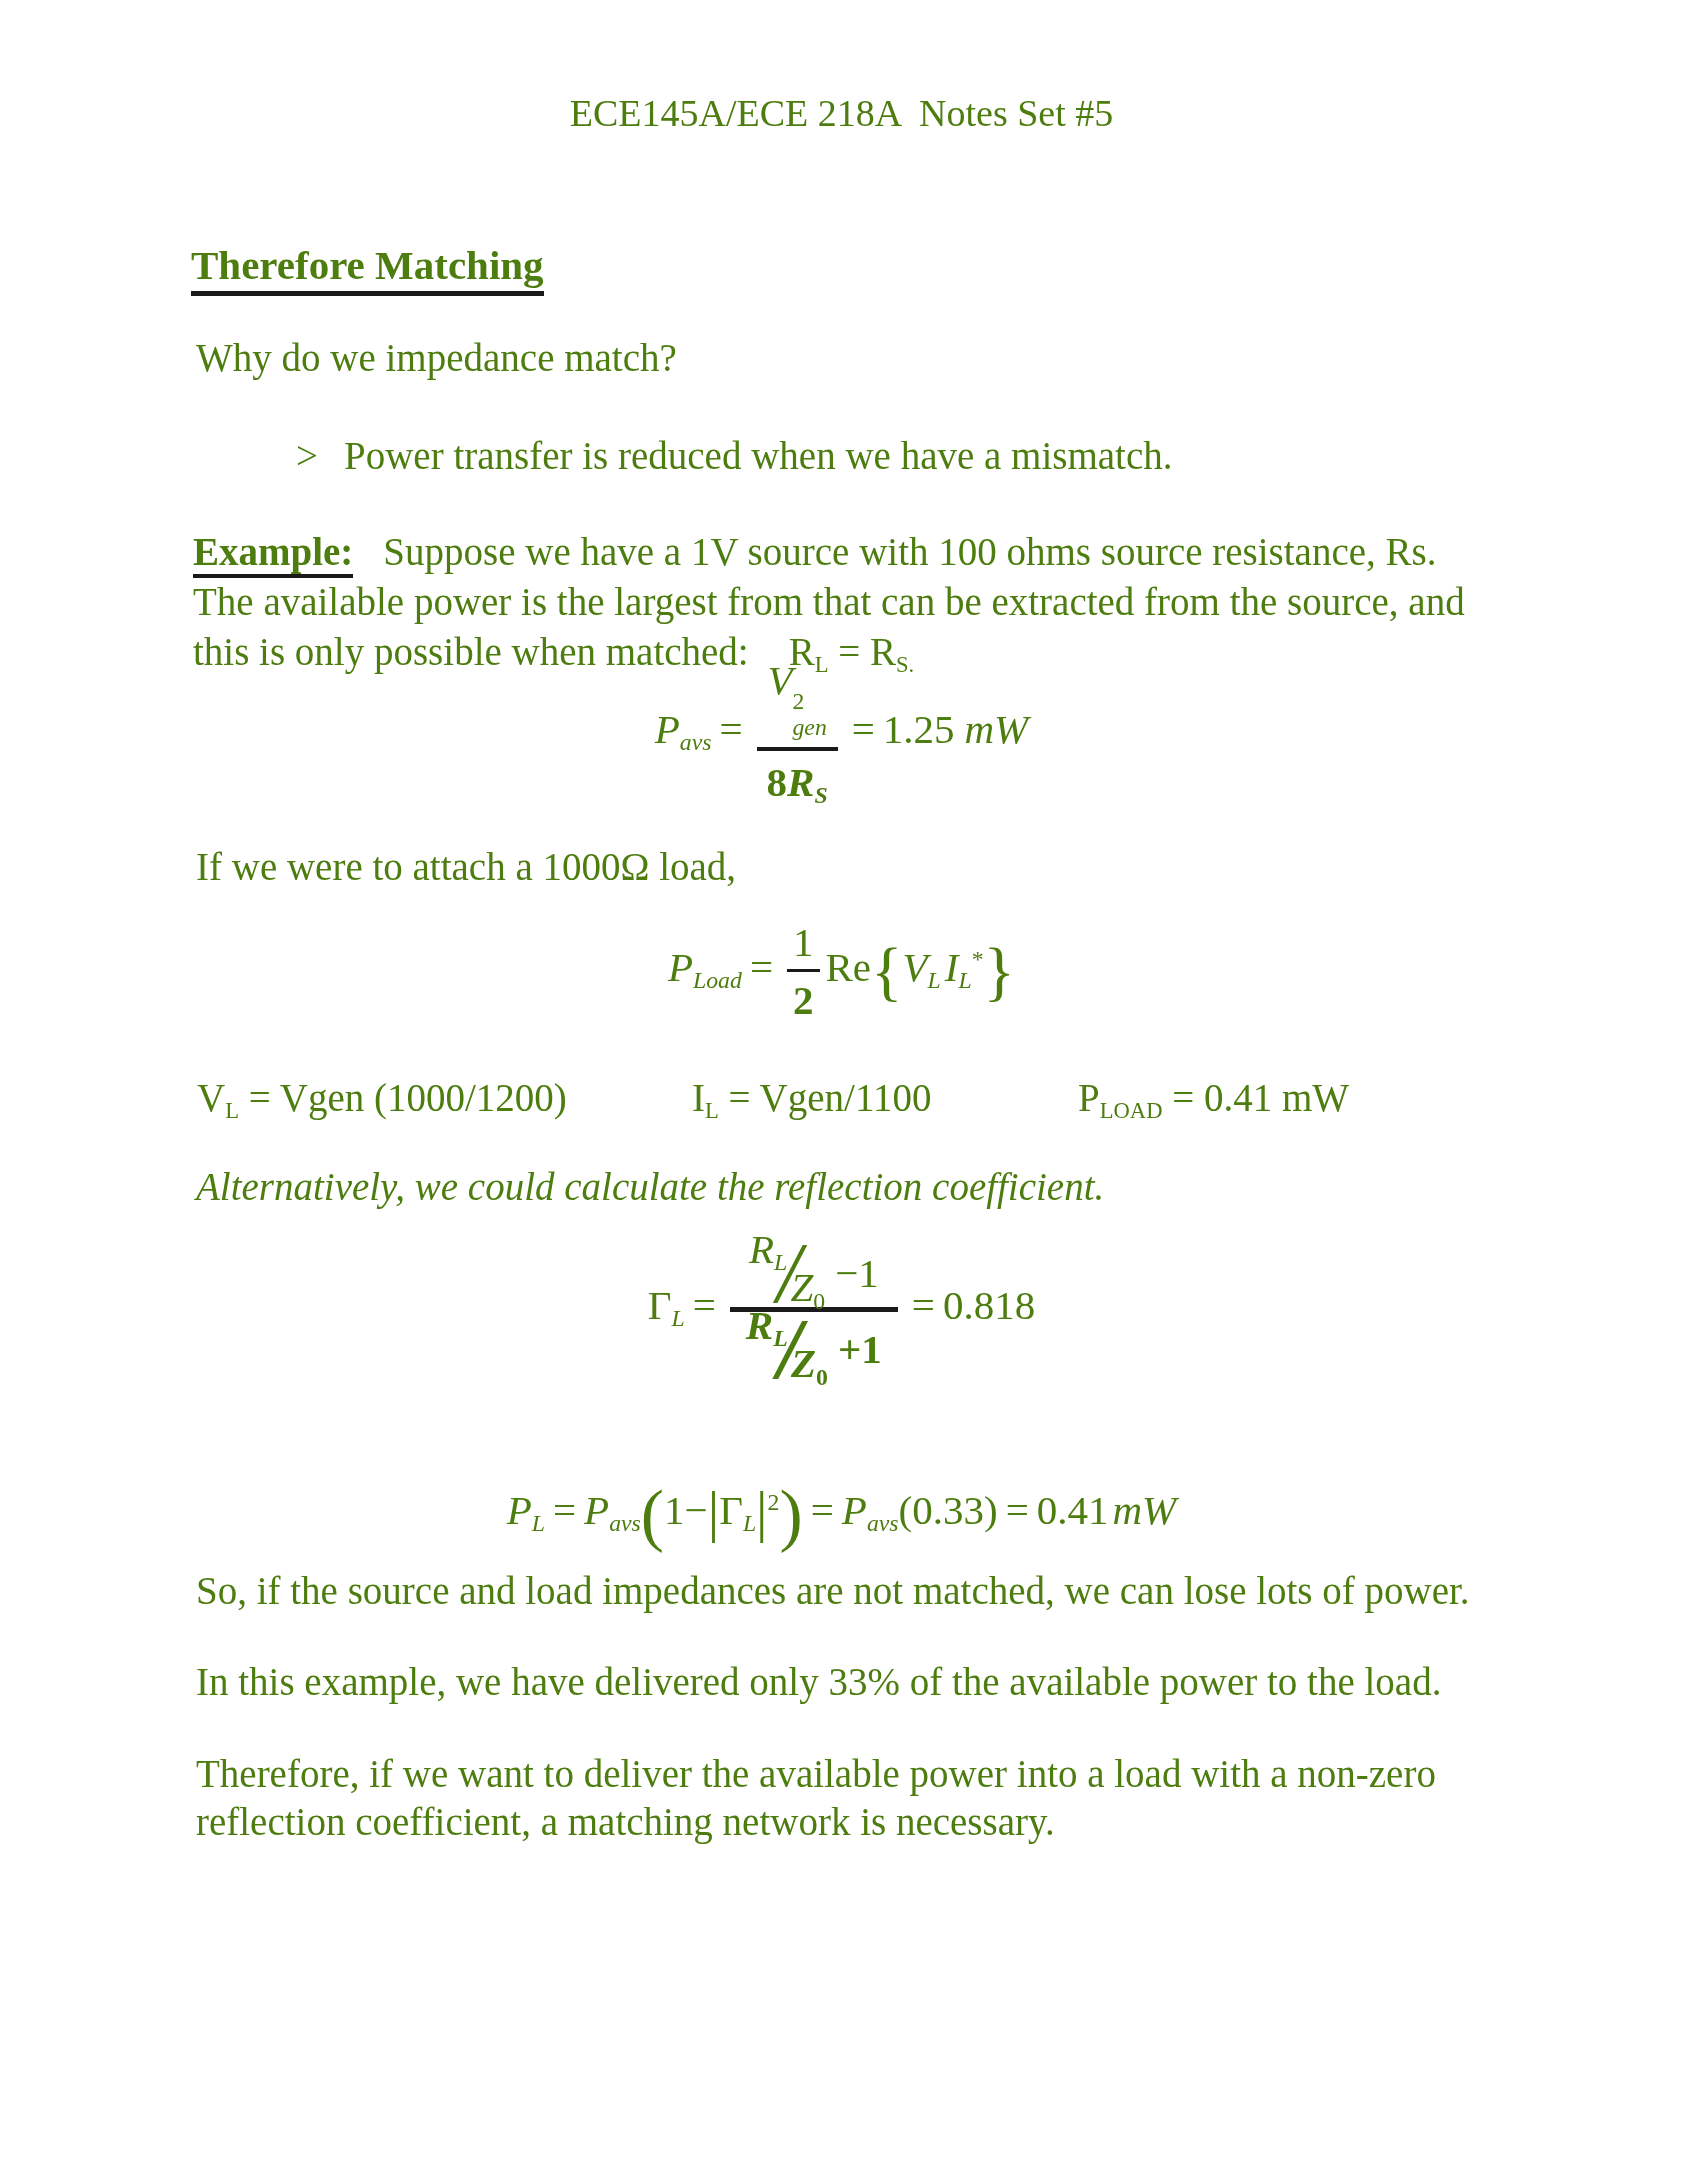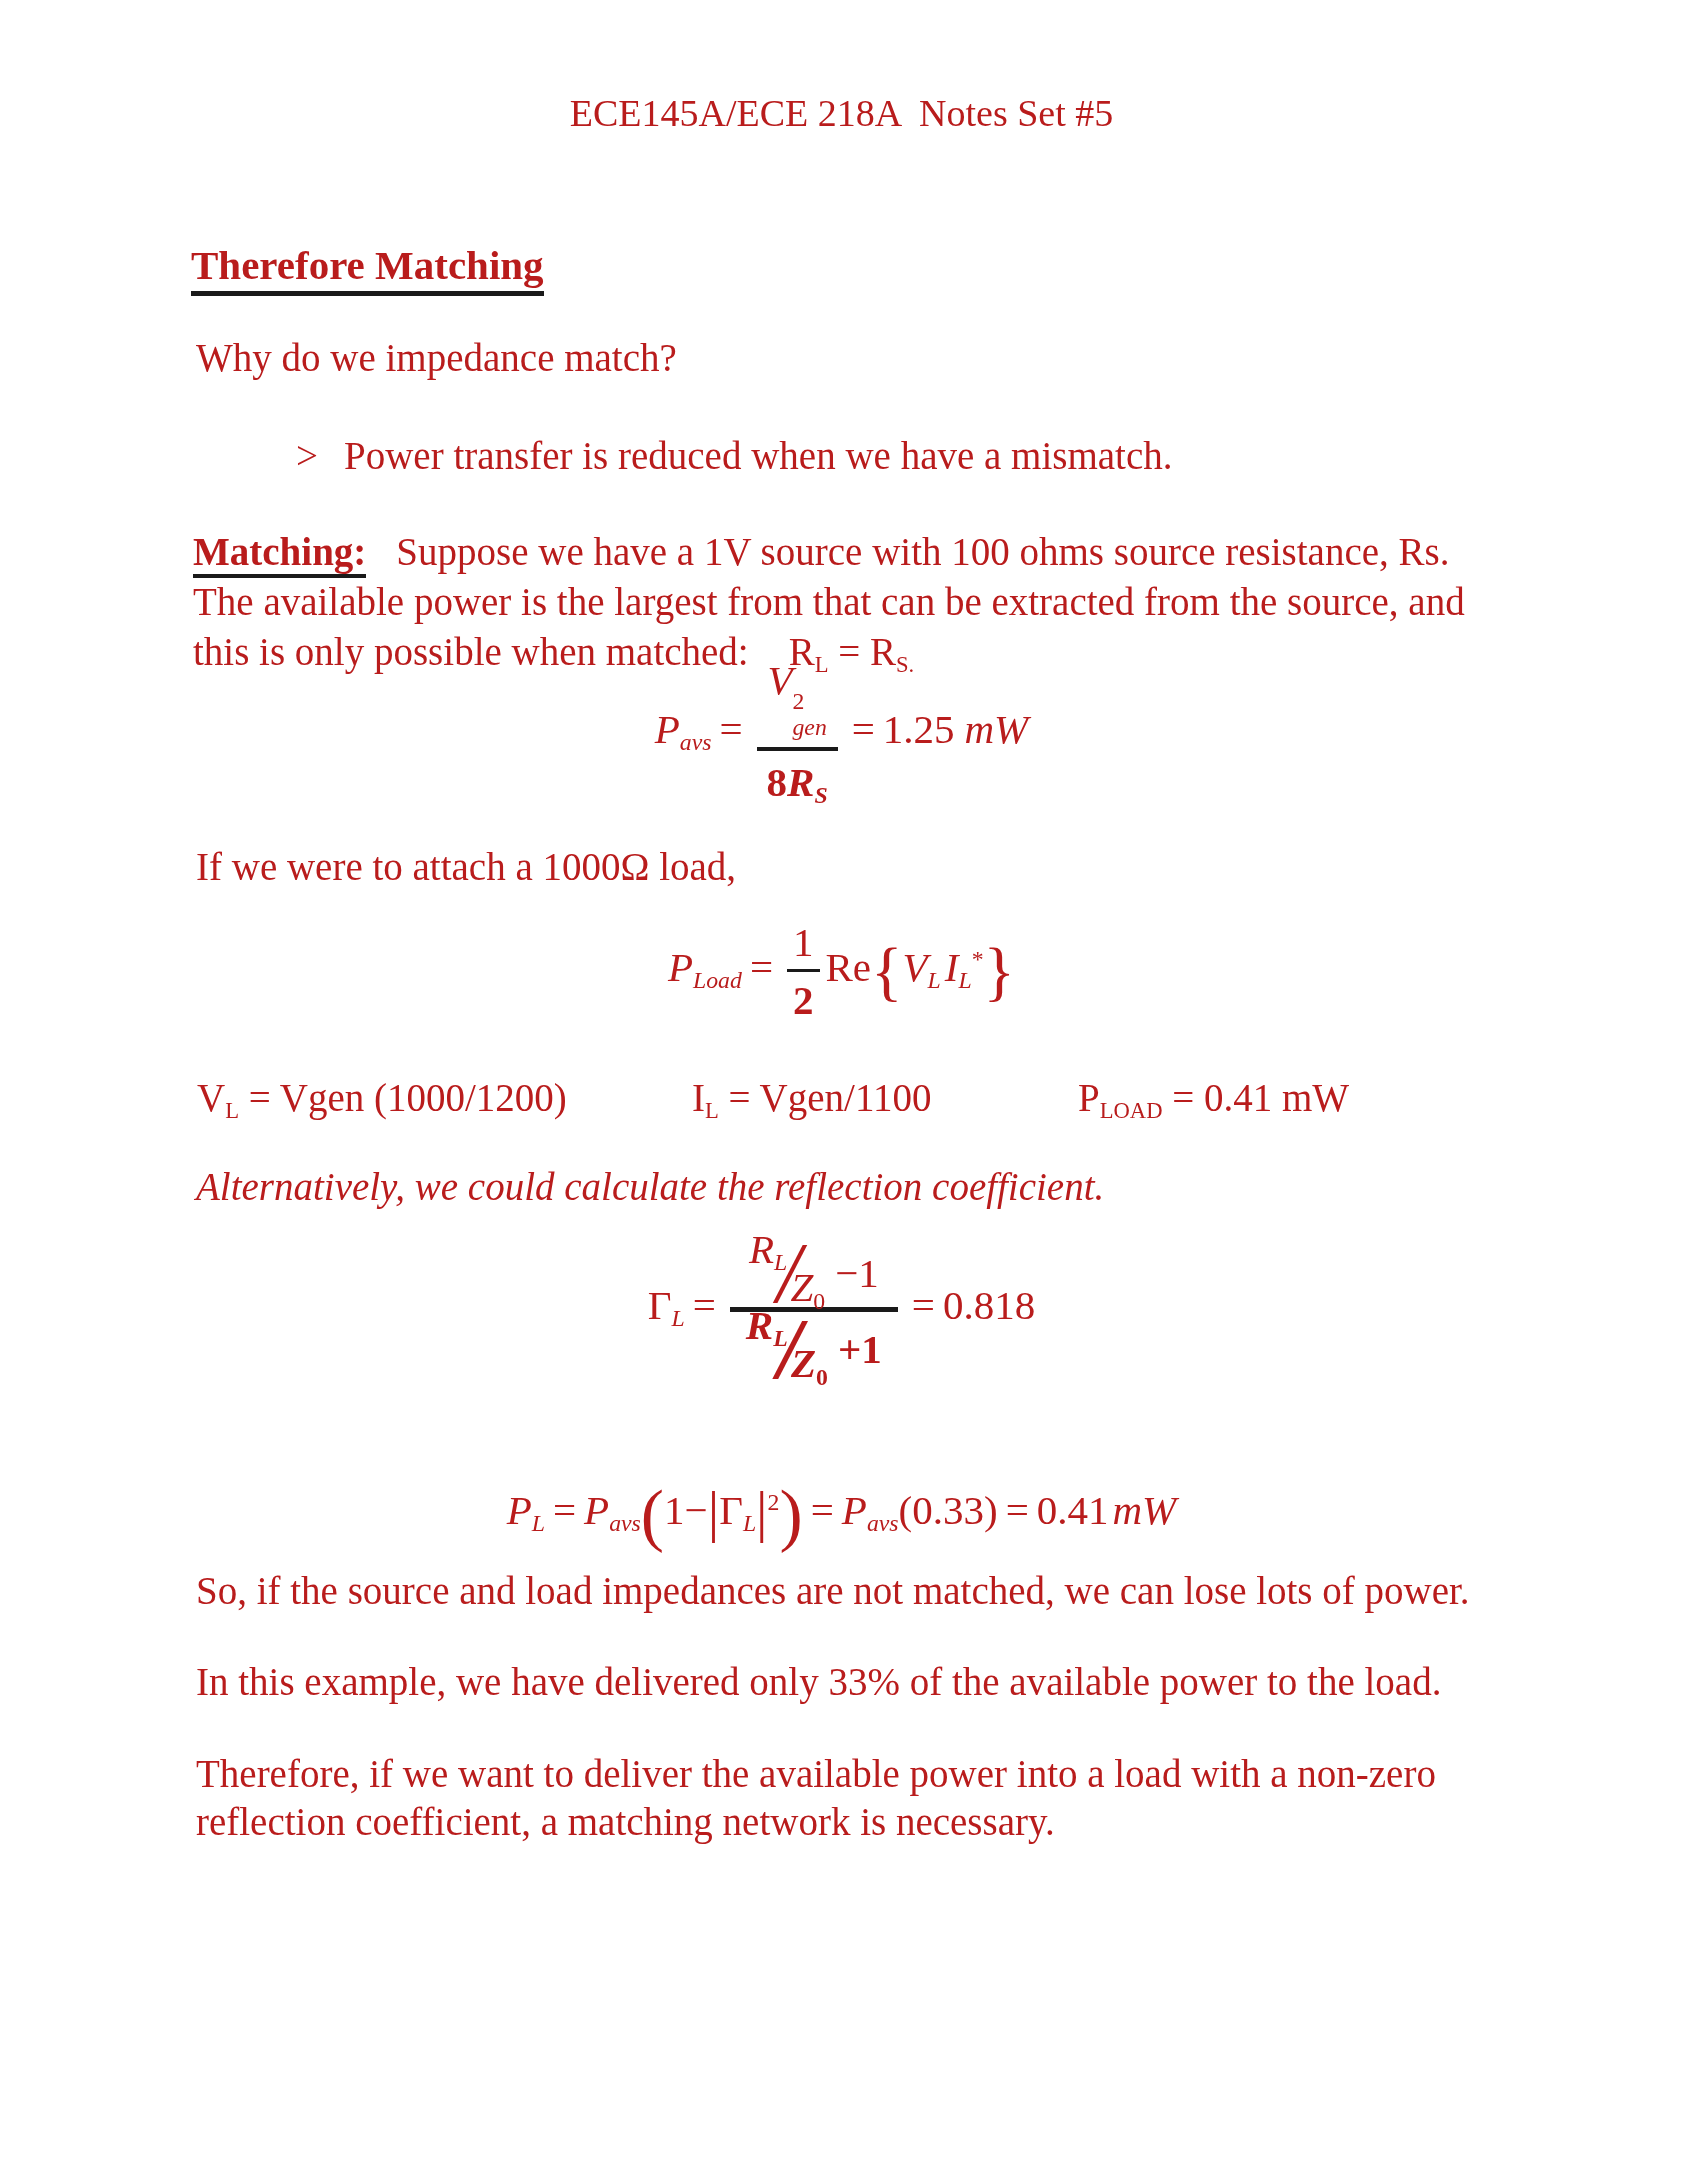--- a/index.html
+++ b/index.html
@@ -1,18 +1,18 @@
 <!DOCTYPE html>
 <html><head>
 <meta charset="utf-8">
 <style>
   html,body{margin:0;padding:0;background:#ffffff;}
   .page{
     position:relative;width:1683px;height:2178px;background:#ffffff;
-    color:#b91c1c;font-family:"Liberation Serif", serif;font-size:39px;
+    color:#4d7c0f;font-family:"Liberation Serif", serif;font-size:39px;
     overflow:hidden;
   }
   .hdr{position:absolute;top:91px;left:0;width:100%;text-align:center;white-space:pre;font-size:38px;}
   .heading{
     position:absolute;top:241px;left:191px;font-weight:bold;font-size:41px;
     border-bottom:5px solid #1a1a1a;padding-bottom:2px;
   }
   .para{position:absolute;white-space:nowrap;}
   .p-why{top:335px;left:196px;}
   .p-bullet{top:433px;left:296px;}
@@ -69,21 +69,21 @@
 
   <div class="hdr">ECE145A/ECE 218A  Notes Set #5</div>
 
   <div class="heading">Therefore Matching</div>
 
   <div class="para p-why">Why do we impedance match?</div>
 
   <div class="para p-bullet"><span class="marker">&gt;</span><span>Power transfer is reduced when we have a mismatch.</span></div>
 
   <div class="para p-example">
-    <div><span class="exlabel">Matching:</span><span>Suppose we have a 1V source with 100 ohms source resistance, Rs.</span></div>
+    <div><span class="exlabel">Example:</span><span>Suppose we have a 1V source with 100 ohms source resistance, Rs.</span></div>
     <div>The available power is the largest from that can be extracted from the source, and</div>
     <div><span>this is only possible when matched:</span><span class="cond"><span>R</span><span class="sub">L</span> <span>=</span> <span>R</span><span class="sub">S.</span></span></div>
   </div>
 
   <div class="formula" id="f-pavs"><span class="it">P</span><span class="sub it">avs</span><span class="eq">=</span><span class="frac">
         <span class="num"><span class="it">V</span><span class="vstack">
             <span>2</span>
             <span class="it">gen</span>
           </span></span>
         <span class="den"><span>8</span><span class="it">R</span><span class="sub it">S</span></span>

